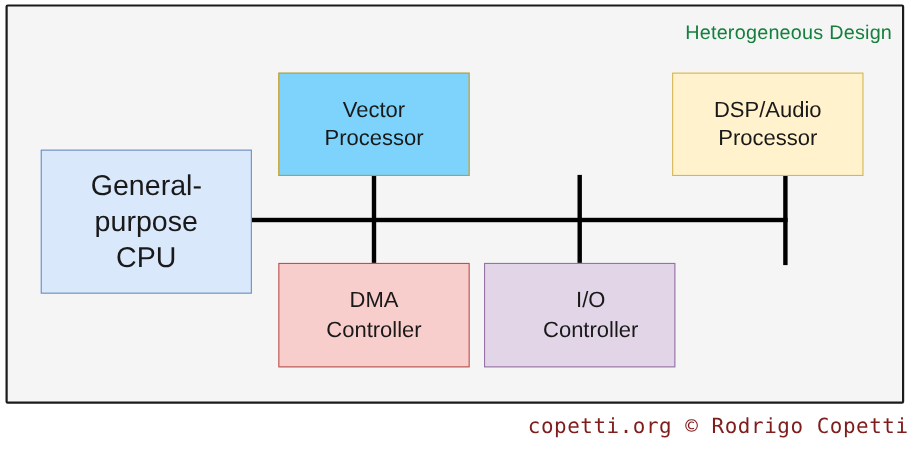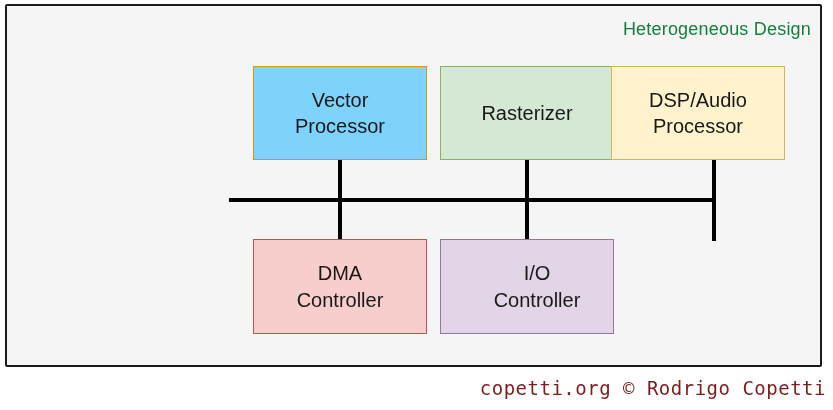--- a/index.html
+++ b/index.html
@@ -77,27 +77,29 @@
 
 <div class="frame" style="background-color: rgb(245, 245, 245); border-color: rgb(27, 27, 27);">
 
   <div class="frame-title">Heterogeneous Design</div>
 
   <div class="bus bus-h" style="background-color: rgb(0, 0, 0);"></div>
   <div class="bus bus-v bus-v1" style="background-color: rgb(0, 0, 0);"></div>
   <div class="bus bus-v bus-v2" style="background-color: rgb(0, 0, 0);"></div>
   <div class="bus bus-v bus-v3" style="background-color: rgb(0, 0, 0);"></div>
 
+  <div class="block cpu-block" style="background-color: rgb(218, 232, 252); border-color: rgb(108, 142, 191);">
+    <span class="block-label">General-
+purpose
+CPU</span>
+  </div>
 
   <div class="block grid-block row-top col-1" style="background-color: #7dd3fc; border-color: rgb(215, 155, 0);">
     <span class="block-label">Vector
 Processor</span>
-  </div>
-  <div class="block grid-block row-top col-2" style="background-color: rgb(213, 232, 212); border-color: rgb(130, 179, 102);">
-    <span class="block-label">Rasterizer</span>
   </div>
   <div class="block grid-block row-top col-3" style="background-color: rgb(255, 242, 204); border-color: rgb(214, 182, 86);">
     <span class="block-label">DSP/Audio
 Processor</span>
   </div>
 
   <div class="block grid-block row-bottom col-1" style="background-color: rgb(248, 206, 204); border-color: rgb(184, 84, 80); justify-content: center;">
     <span class="block-label">DMA
 Controller</span>
   </div>

